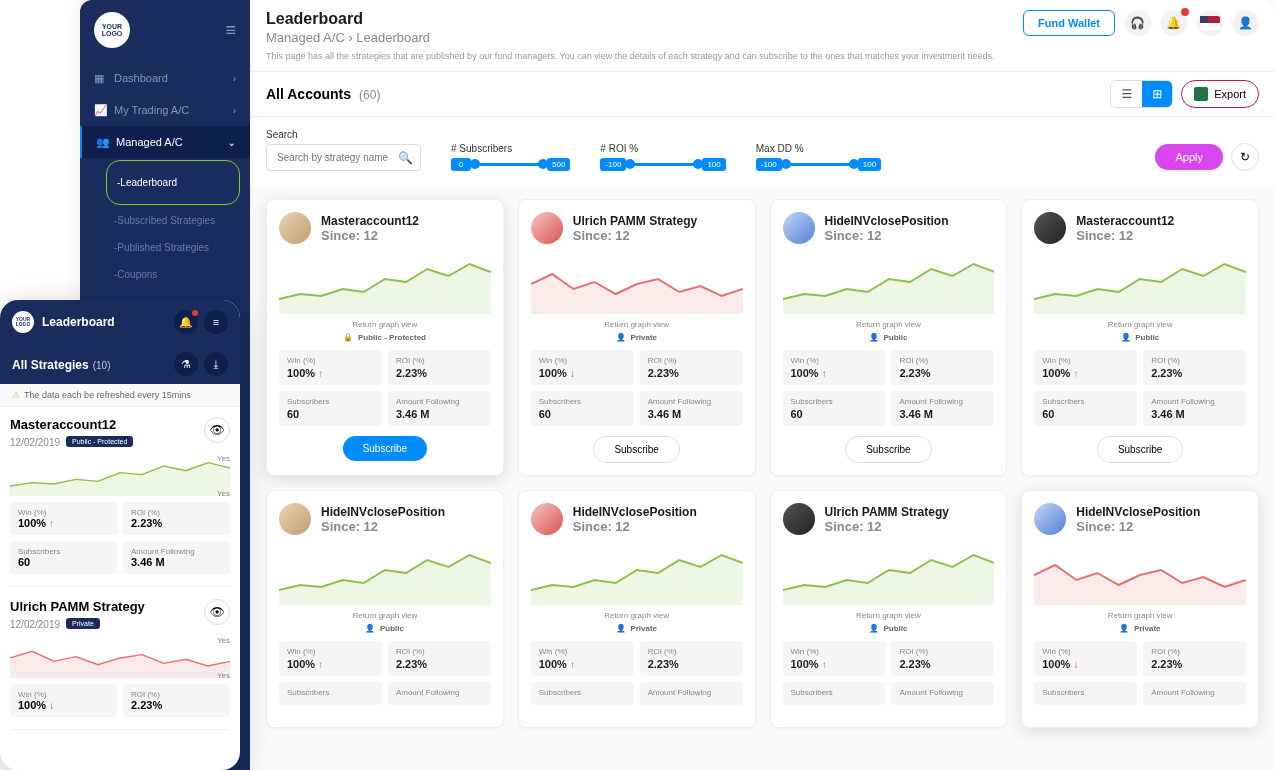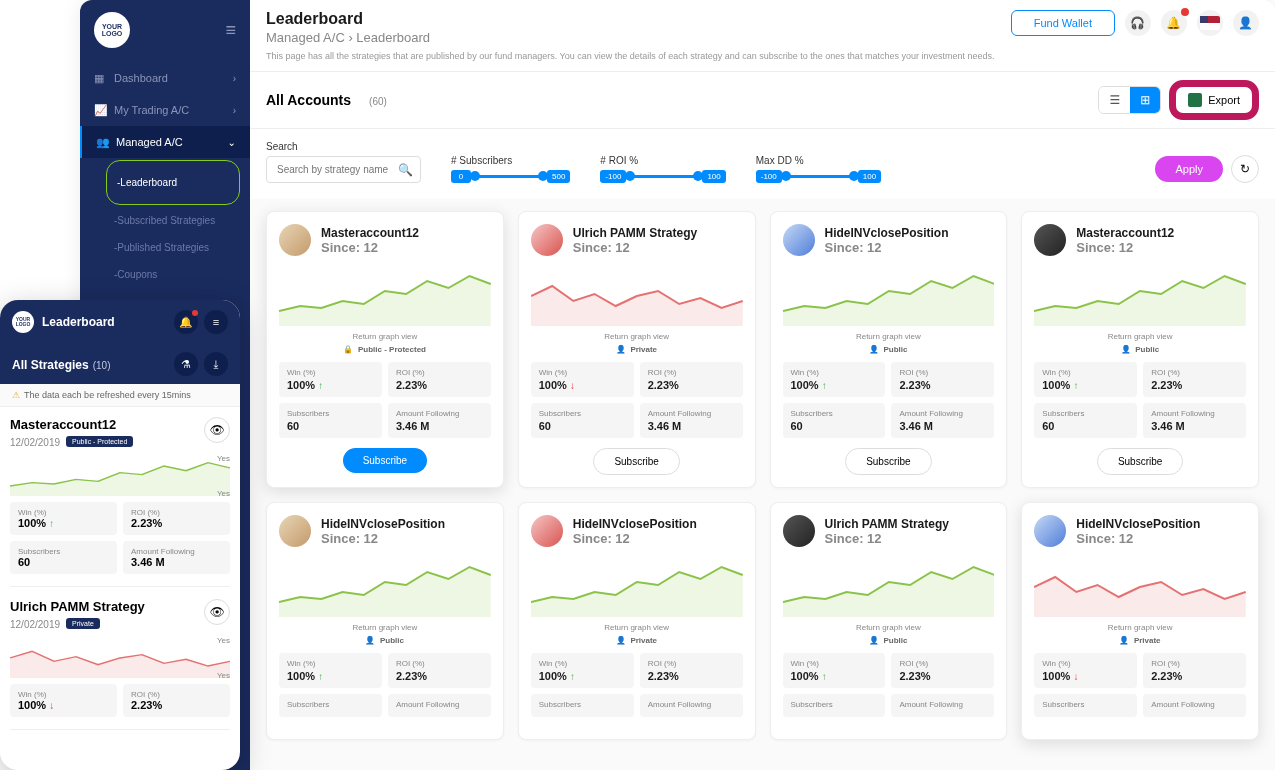--- a/index.html
+++ b/index.html
@@ -21,35 +21,35 @@
 .subnav { padding-left: 20px; }
 .subnav-item { padding: 8px 14px; font-size: 10px; cursor: pointer; color: #6b7aa8; }
 .subnav-item.active { color: #fff; border: 1px solid #84cc16; border-radius: 14px; margin: 2px 10px 2px 6px; padding: 16px 10px; }
 
 
 .main { flex: 1; display: flex; flex-direction: column; overflow: hidden; }
 .topbar { display: flex; align-items: flex-start; justify-content: space-between; padding: 10px 16px 6px; }
 .title-block h1 { font-size: 16px; font-weight: 700; color: #1a1a1a; }
 .breadcrumb { font-size: 13px; color: #888; margin-top: 2px; }
 .top-actions { display: flex; align-items: center; gap: 10px; }
-.fund-btn { border: 1px solid #008cff; color: #008cff; background: #fff; padding: 6px 22px; border-radius: 6px; font-size: 11px; cursor: pointer; }
+.fund-btn { border: 1px solid #008cff; color: #008cff; background: #fff; padding: 6px 14px; border-radius: 6px; font-size: 11px; cursor: pointer; font-weight: bold; }
 .icon-btn { width: 26px; height: 26px; border-radius: 50%; background: #f2f2f2; display: flex; align-items: center; justify-content: center; font-size: 12px; cursor: pointer; color: #555; position: relative; }
 .notif-dot { position: absolute; top: -2px; right: -2px; width: 8px; height: 8px; background: #e53935; border-radius: 50%; }
 .flag-usa { width: 20px; height: 14px; background: linear-gradient(to bottom, #b22234 0%, #b22234 50%, #fff 50%, #fff 100%); border-radius: 2px; position: relative; }
 .flag-usa::before { content: ''; position: absolute; top: 0; left: 0; width: 40%; height: 50%; background: #3c3b6e; }
 .desc-line { font-size: 9px; color: #999; padding: 0 16px 10px; }
 
 .section-header { display: flex; align-items: center; justify-content: space-between; padding: 8px 16px; border-top: 1px solid #eee; border-bottom: 1px solid #eee; }
 .section-header h2 { font-size: 14px; font-weight: 700; }
-.count-badge { color: #888; font-size: 10px; margin-left: 18px; }
+.count-badge { color: #888; font-size: 12px; margin-left: 8px; }
 .view-controls { display: flex; align-items: center; gap: 8px; }
 .toggle-group { display: flex; border: 1px solid #ddd; border-radius: 6px; overflow: hidden; }
 .toggle-btn { padding: 6px 10px; background: #fff; cursor: pointer; font-size: 12px; color: #555; }
 .toggle-btn.active { background: #008cff; color: #fff; }
-.export-btn { display: flex; align-items: center; gap: 6px; border: 7px solid #be185d; padding: 6px 12px; border-radius: 14px; font-size: 11px; cursor: pointer; background: #fff; }
+.export-btn { display: flex; align-items: center; gap: 6px; border: 1px solid #be185d; padding: 6px 12px; border-radius: 14px; font-size: 11px; cursor: pointer; background: #fff; }
 .xls-icon { width: 14px; height: 14px; background: #217346; border-radius: 2px; display: inline-block; }
 
 .filter-bar { display: flex; align-items: flex-end; gap: 30px; padding: 12px 16px 16px; }
 .search-block label { font-size: 10px; color: #333; display: block; margin-bottom: 4px; }
 .search-input-wrap { position: relative; }
 .search-input { width: 155px; padding: 7px 28px 7px 10px; border: 1px solid #ddd; border-radius: 4px; font-size: 10px; }
 .search-icon { position: absolute; right: 8px; top: 50%; transform: translateY(-50%); color: #888; font-size: 12px; }
 .slider-block { display: flex; flex-direction: column; }
 .slider-block label { font-size: 10px; color: #333; margin-bottom: 4px; text-align: left; }
 .slider-row { display: flex; align-items: center; gap: 4px; }

